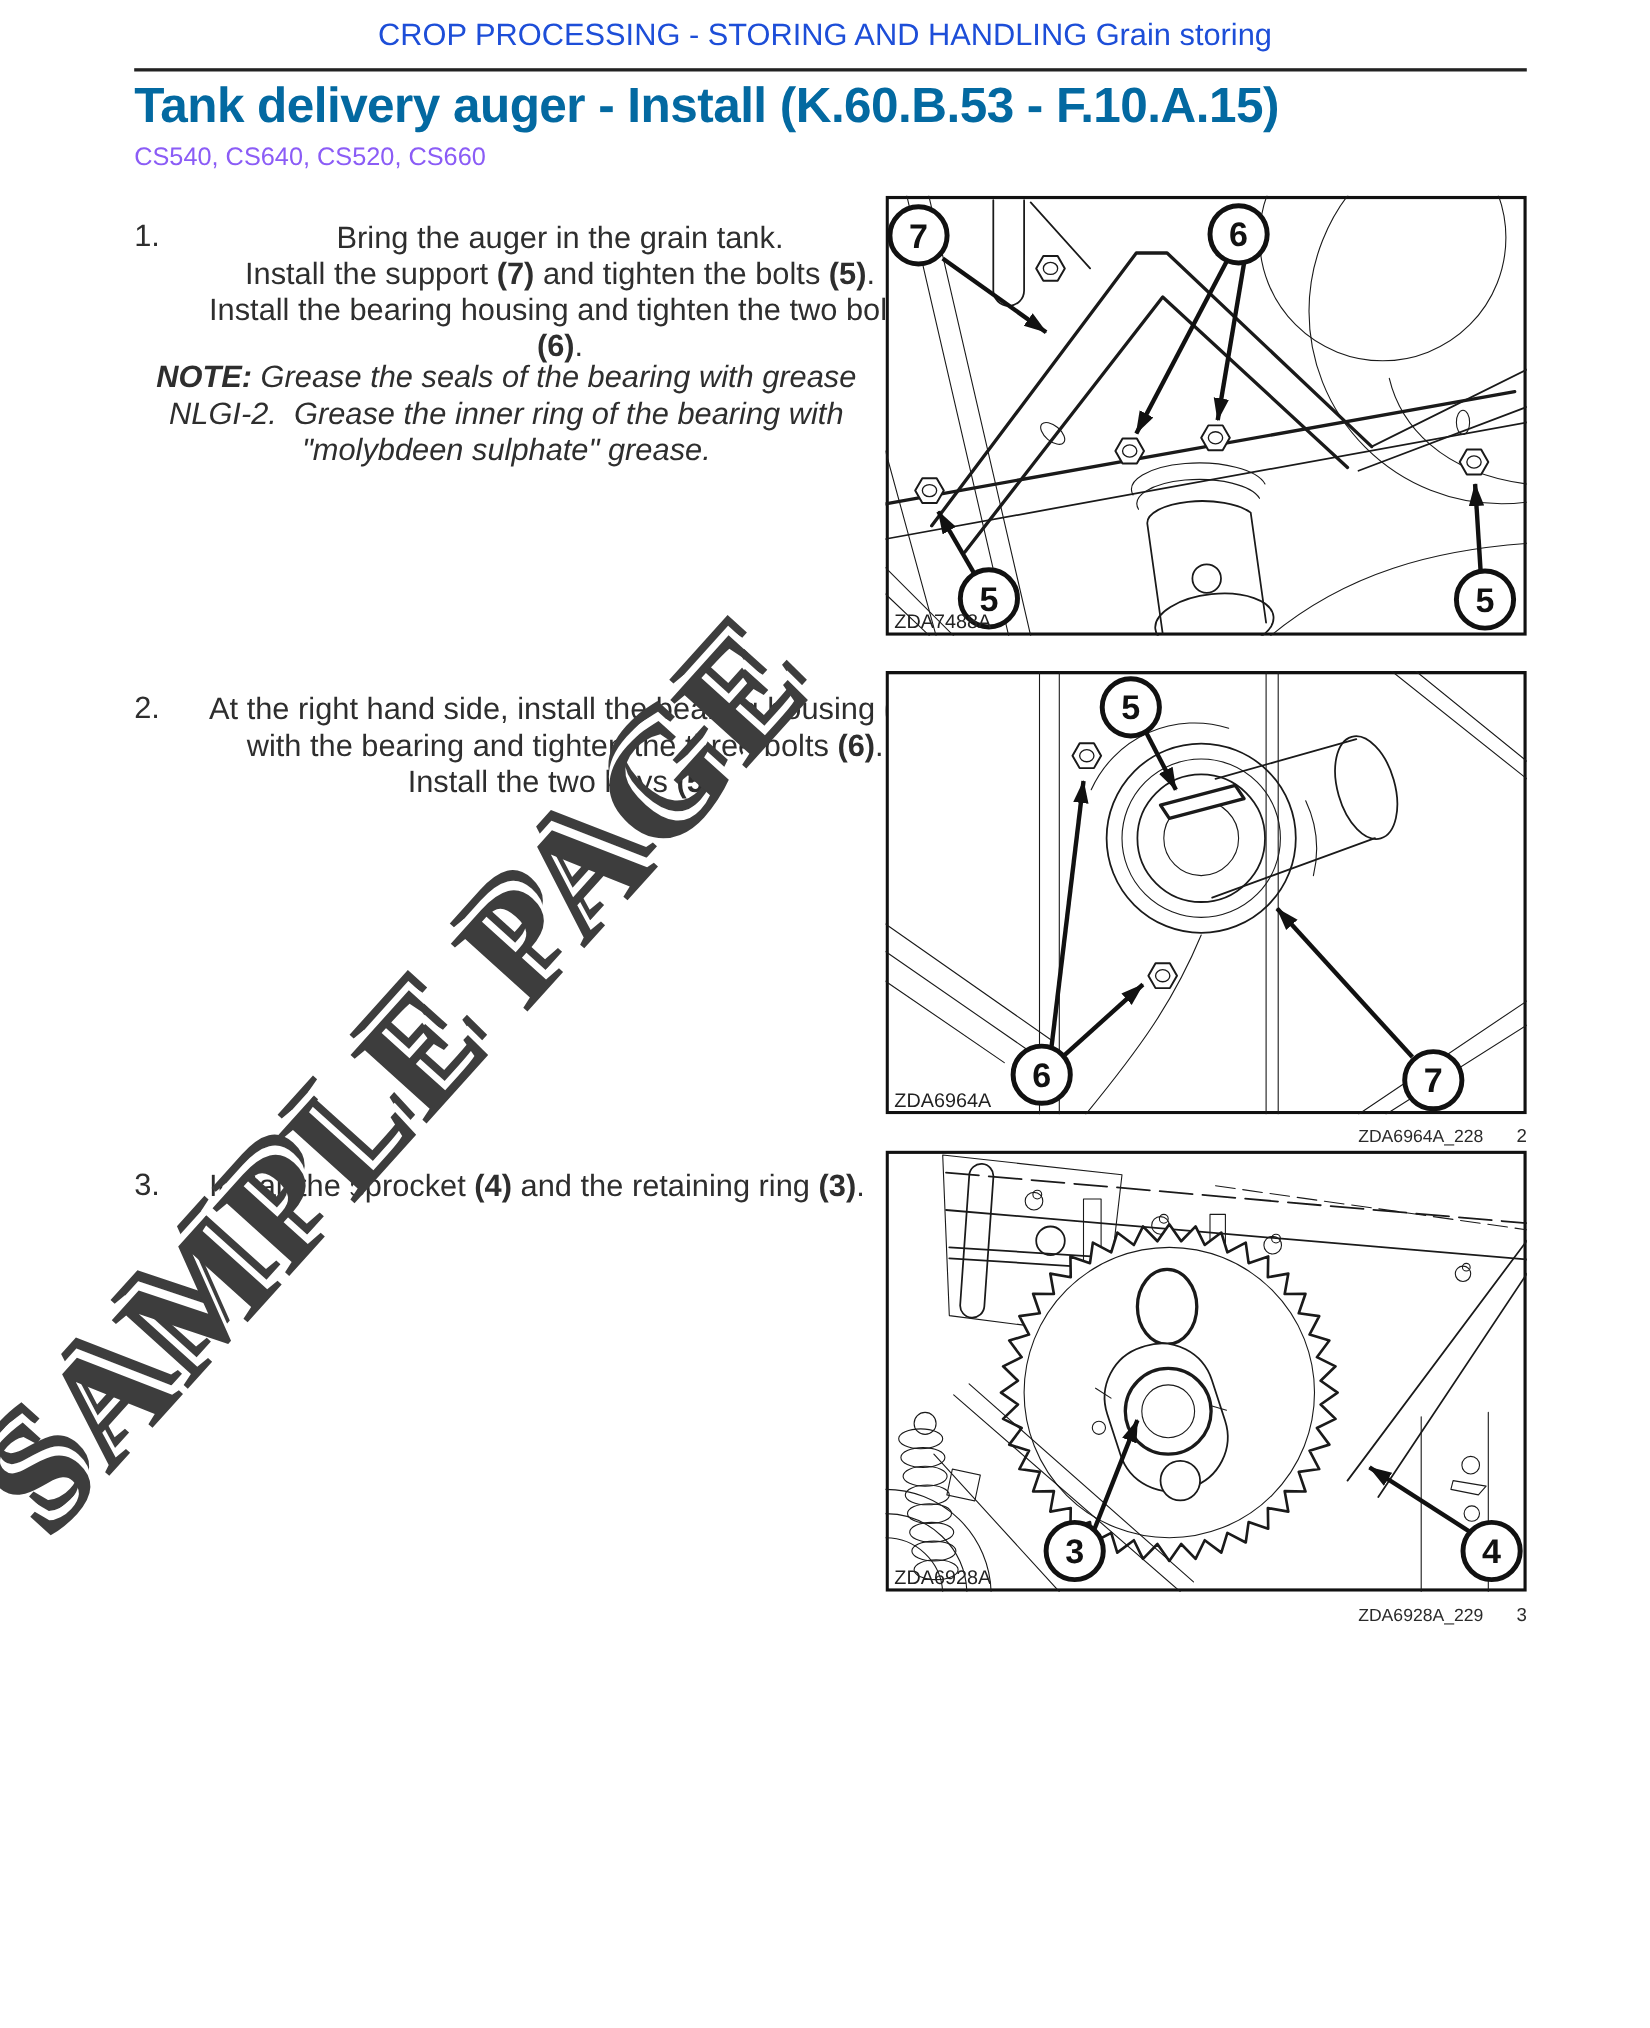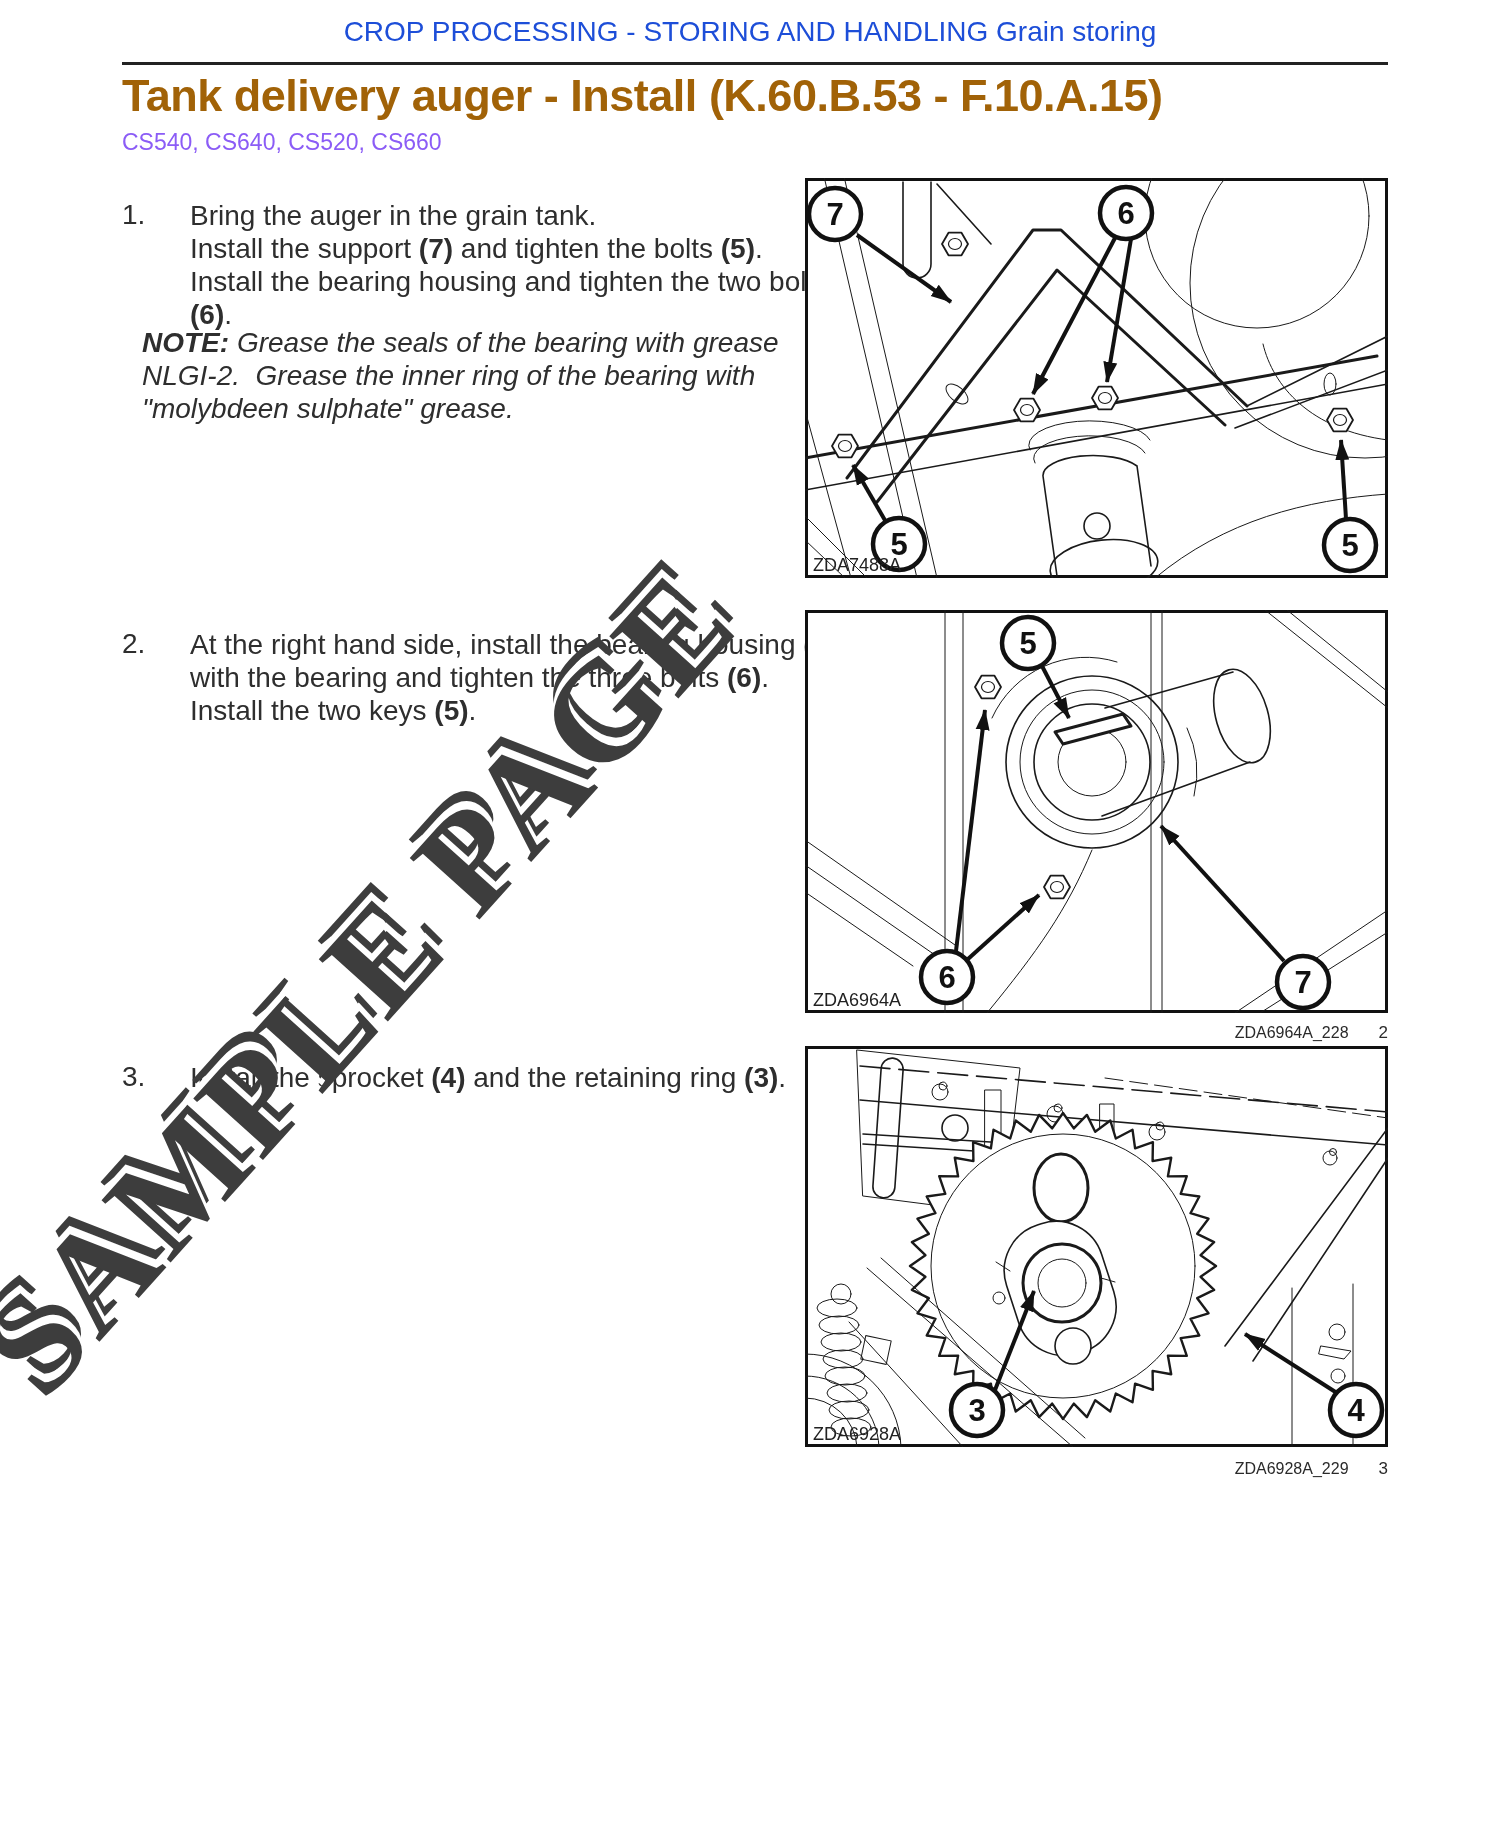--- a/index.html
+++ b/index.html
@@ -1,24 +1,24 @@
 <!DOCTYPE html>
 <html><head>
 <meta charset="utf-8">
 <style>
   html,body{margin:0;padding:0;background:#fff;}
   .page{position:relative;width:1500px;height:1844px;background:#fff;overflow:hidden;
         font-family:"Liberation Sans",sans-serif;color:#2e2e2e;}
   .hdr{position:absolute;left:0;right:0;top:16px;text-align:center;font-size:28px;color:#1d4ed8;}
   .rule{position:absolute;left:122px;top:62px;width:1266px;height:3px;background:#222;}
-  .title{position:absolute;left:122px;top:70px;font-size:45px;font-weight:bold;color:#a16207;letter-spacing:-0.5px;}
+  .title{position:absolute;left:122px;top:70px;font-size:45px;font-weight:bold;color:#0369a1;letter-spacing:-0.5px;}
   .models{position:absolute;left:122px;top:129px;font-size:23px;color:#8b5cf6;}
   .step{position:absolute;left:122px;display:flex;font-size:28px;}
   .step-num{width:68px;flex:0 0 68px;}
-  .line{white-space:pre;line-height:33px;height:33px;}
+  .line{white-space:pre;line-height:33px;height:33px;text-align:center;}
   .b{font-weight:bold;}
   .i{font-style:italic;}
   .note{position:absolute;left:122px;top:326px;font-size:28px;font-style:italic;}
   .note .line{line-height:33px;margin-left:20px;}
   .fig{position:absolute;background:#fff;}
   .fig .frame{fill:#fff;stroke:#111;stroke-width:3;}
   .fig .art{stroke:#1a1a1a;fill:none;stroke-width:1.6;stroke-linecap:round;stroke-linejoin:round;}
   .fig .thick{stroke-width:3;}
   .fig .thin{stroke-width:1;}
   .fig .wh{fill:#fff;}

